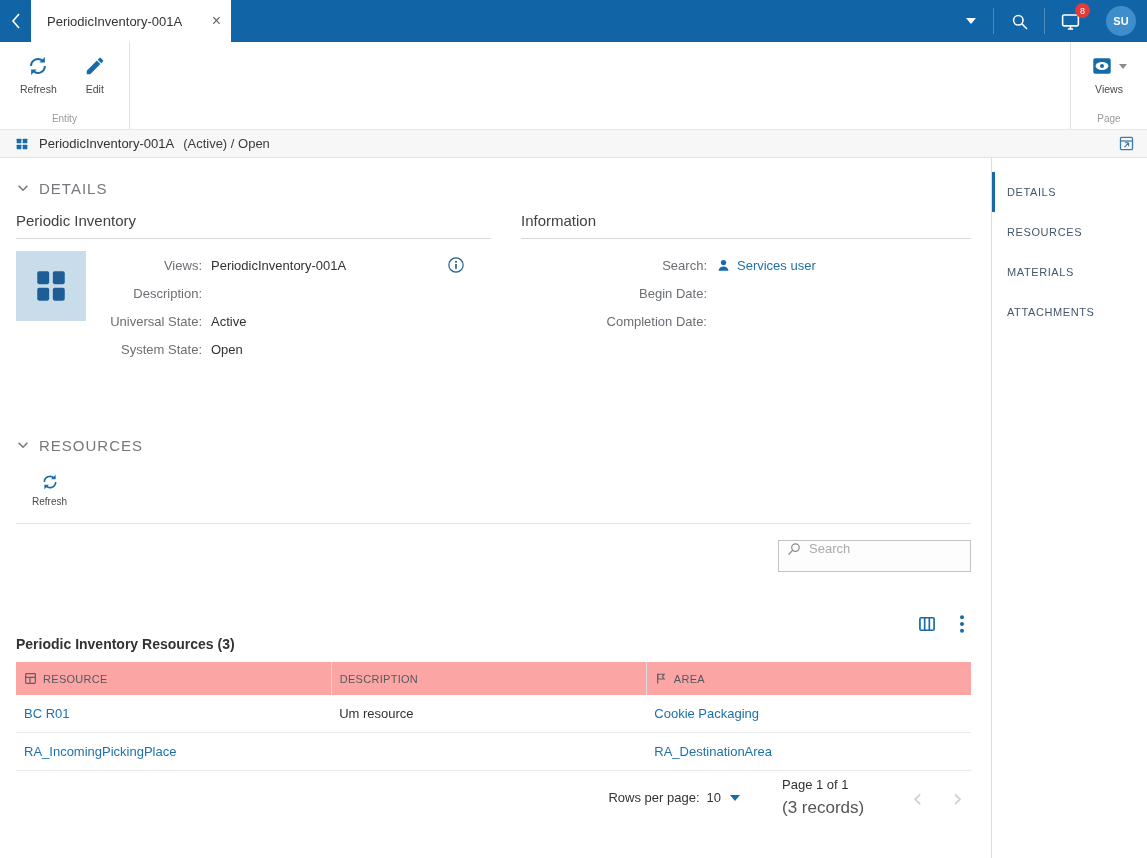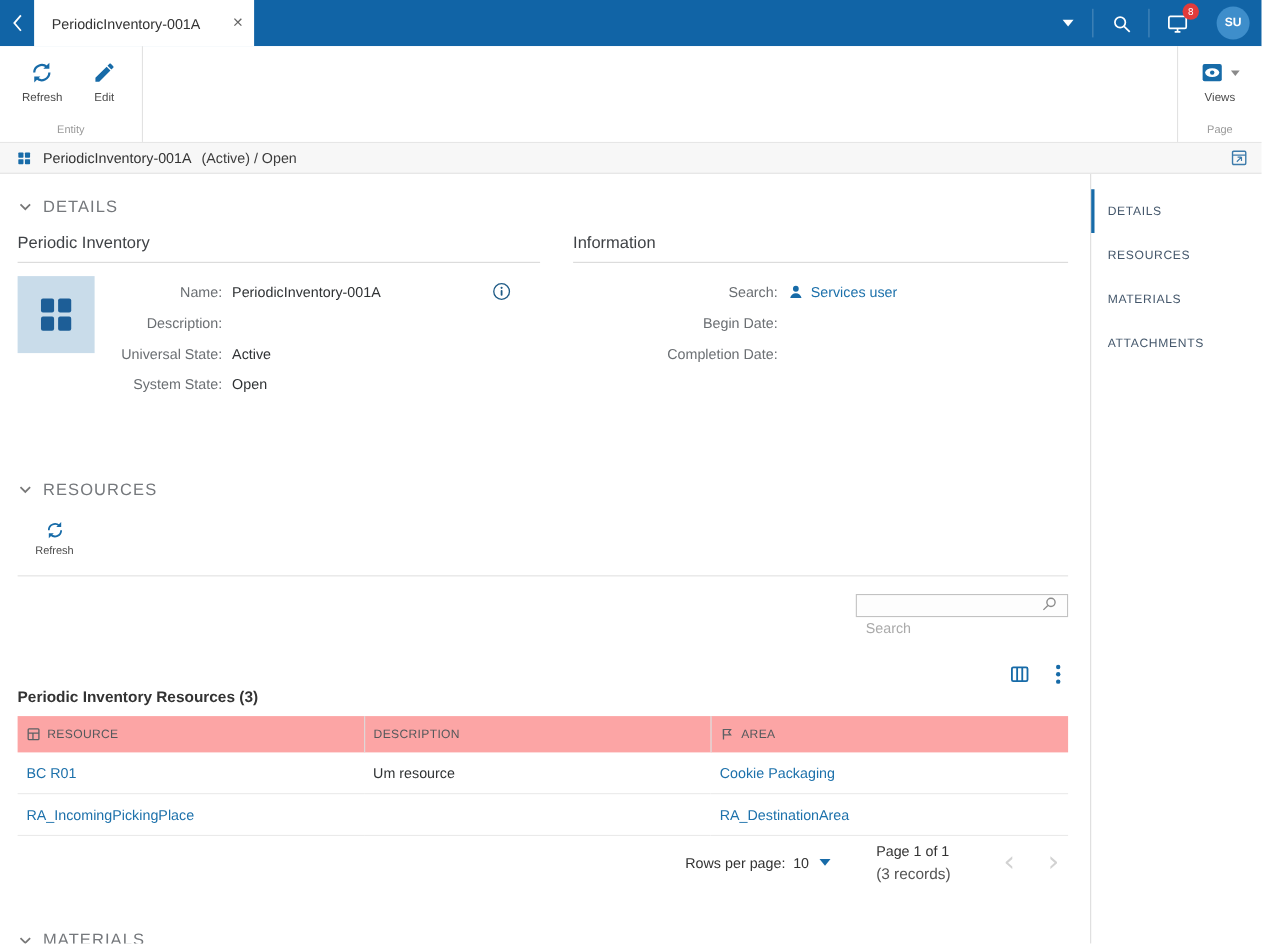--- a/index.html
+++ b/index.html
@@ -81,42 +81,42 @@
   .info-fields .field-label{width:186px;}
   .info-icon-btn{margin-left:auto;margin-right:26px;}
   .owner-value{display:flex;align-items:center;gap:6px;margin-left:9px;}
   a.link,.link{color:var(--link);text-decoration:none;font-size:13px;cursor:pointer;}
 
   
   .sec-toolbar{margin-top:6px;padding:2px 0 8px 2px;border-bottom:1px solid #e2e2e2;display:flex;}
   .small-tool-btn{display:flex;flex-direction:column;align-items:center;gap:5px;padding:8px 14px;}
   .small-tool-label{font-size:10px;color:#4a4a4a;}
   .search-row{display:flex;justify-content:flex-end;margin-top:16px;}
-  .search-box{width:193px;height:21px;border:1px solid #c2c2c2;background:#fdfdfd;display:flex;align-items:flex-end;padding:0 8px;gap:7px;flex-direction:column;}
+  .search-box{width:193px;height:32px;border:1px solid #c2c2c2;background:#fdfdfd;display:flex;align-items:flex-start;padding:0 8px;gap:7px;}
   .search-box input{border:none;outline:none;background:transparent;font-size:13px;color:#333;width:100%;font-family:inherit;}
   .search-box input::placeholder{color:#aaa;}
 
   
   .table-title-row{display:flex;align-items:center;margin-top:24px;}
   .table-title{font-size:14px;font-weight:bold;color:#333;margin-top:40px;}
   .table-title-icons{margin-left:auto;display:flex;align-items:center;gap:22px;padding-right:6px;}
   table.grid{width:100%;border-collapse:collapse;margin-top:10px;table-layout:fixed;}
   table.grid th{background:#fca5a5;font-size:11px;font-weight:normal;color:#55595c;text-align:right;
     padding:10px 8px;border-right:1px solid #dcdcdc;letter-spacing:0.3px;}
   table.grid th:last-child{border-right:none;}
   .th-inner{display:flex;align-items:center;gap:6px;text-transform:uppercase;}
   table.grid td{font-size:13px;padding:11px 8px;border-bottom:1px solid #eaeaea;color:#2f3234;}
   col.c1{width:33%;} col.c2{width:33%;} col.c3{width:34%;}
 
   
   .pagination{display:flex;align-items:center;justify-content:flex-end;margin-top:4px;padding-right:4px;}
   .rpp{display:flex;align-items:center;gap:7px;font-size:13px;color:#333;}
   .caret-down-blue{width:0;height:0;border-left:5px solid transparent;border-right:5px solid transparent;border-top:6px solid var(--accent);margin-left:2px;}
   .page-info{margin-left:42px;font-size:13px;color:#333;line-height:1.5;}
-  .records{font-size:14px;color:#555;}
+  .records{font-size:17px;color:#555;}
   .page-nav{margin-left:48px;display:flex;align-items:center;gap:30px;padding-right:4px;}
   .page-chevron{font-size:26px;color:#d2d2d2;line-height:1;font-family:"DejaVu Sans",sans-serif;}
 </style>
 </head>
 <body>
 
 <header class="topbar">
   <button class="back-btn">
     <span>
       <svg width="10" height="16" viewBox="0 0 10 16">
@@ -244,21 +244,21 @@
             <div class="tile">
               <svg width="44" height="44" viewBox="0 0 24 24" fill="var(--tile-icon)">
                   <rect x="4.5" y="4" width="6.5" height="7" rx="1"></rect>
                   <rect x="13" y="4" width="6.5" height="7" rx="1"></rect>
                   <rect x="4.5" y="13" width="6.5" height="7" rx="1"></rect>
                   <rect x="13" y="13" width="6.5" height="7" rx="1"></rect>
                 </svg>
             </div>
             <div class="fields">
               <div class="field-row">
-                <span class="field-label">Name:</span>
+                <span class="field-label">Views:</span>
                 <span class="field-value">PeriodicInventory-001A</span>
                 <button class="info-icon-btn">
                   <svg width="18" height="18" viewBox="0 0 24 24">
                       <circle cx="12" cy="12" r="9.5" fill="none" stroke="#1f5b86" stroke-width="1.6"></circle>
                       <circle cx="12" cy="7.6" r="1.3" fill="#1f5b86"></circle>
                       <rect x="10.9" y="10.3" width="2.2" height="7" rx="1" fill="#1f5b86"></rect>
                     </svg>
                 </button>
               </div>
               <div class="field-row">

